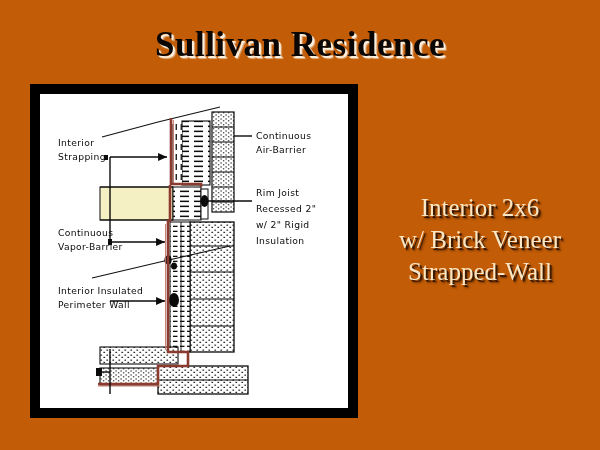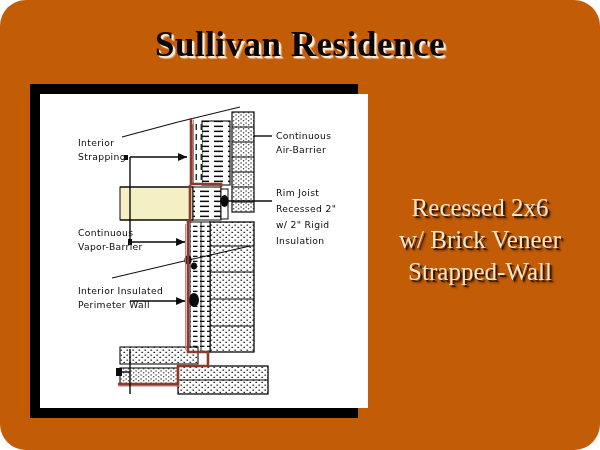--- a/index.html
+++ b/index.html
@@ -11,21 +11,20 @@
     height: 450px;
     overflow: hidden;
     font-family: "Liberation Sans", sans-serif;
   }
   #slide {
     position: relative;
     width: 600px;
     height: 450px;
     background: #c25c06;
     overflow: hidden;
-    border-radius: 26px;
   }
 
   
   #slide-title {
     position: absolute;
     left: 0;
     top: 24px;
     width: 600px;
     text-align: center;
     font-family: "Liberation Serif", "DejaVu Serif", serif;
@@ -64,21 +63,20 @@
     box-sizing: border-box;
   }
   #diagram-canvas {
     position: absolute;
     left: 10px;
     top: 10px;
     width: 308px;
     height: 314px;
     background: #ffffff;
     overflow: hidden;
-    padding-left: 20px;
   }
   #diagram-canvas svg { display: block; }
 
   
   .dlabel {
     font-family: "DejaVu Sans", "Liberation Sans", sans-serif;
     font-size: 9.2px;
     fill: #0b0b0b;
     letter-spacing: 0.35px;
   }
@@ -244,18 +242,18 @@
           <text class="dlabel" x="216" y="118">Recessed 2"</text>
           <text class="dlabel" x="216" y="134">w/ 2" Rigid</text>
           <text class="dlabel" x="216" y="150">Insulation</text>
         </g>
 
       </svg>
     </div>
   </div>
 
   <div id="caption">
-    <span class="cap-line">Recessed 2x6</span>
+    <span class="cap-line">Interior 2x6</span>
     <span class="cap-line">w/ Brick Veneer</span>
     <span class="cap-line">Strapped-Wall</span>
   </div>
 
 </div>
 
 </body></html>

